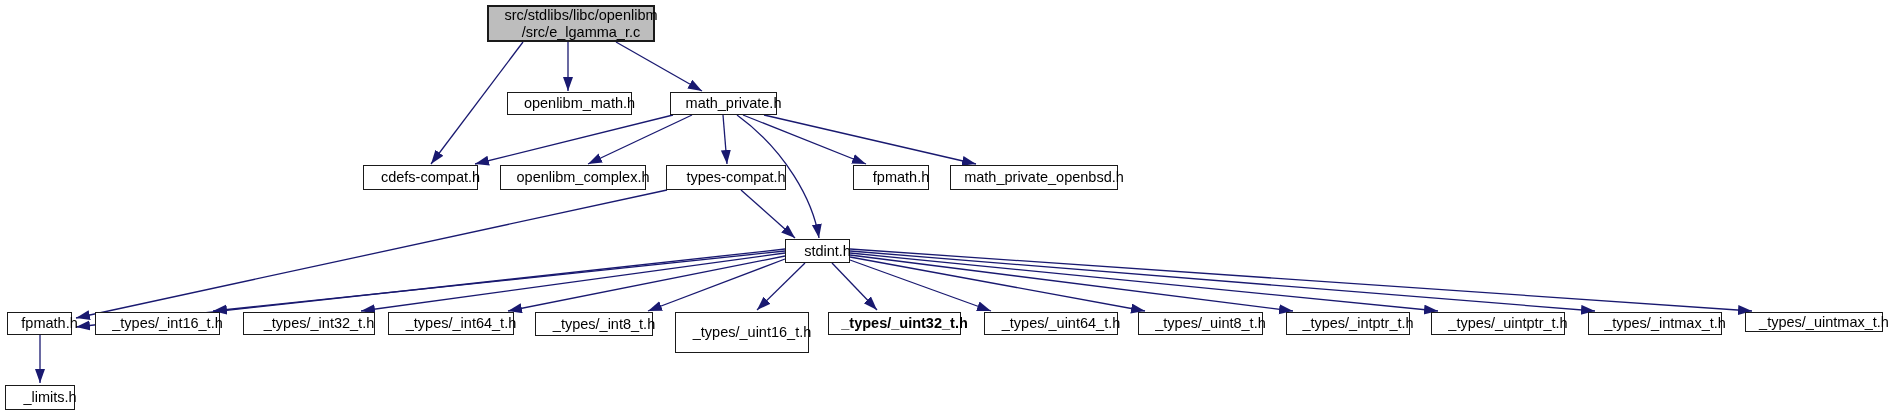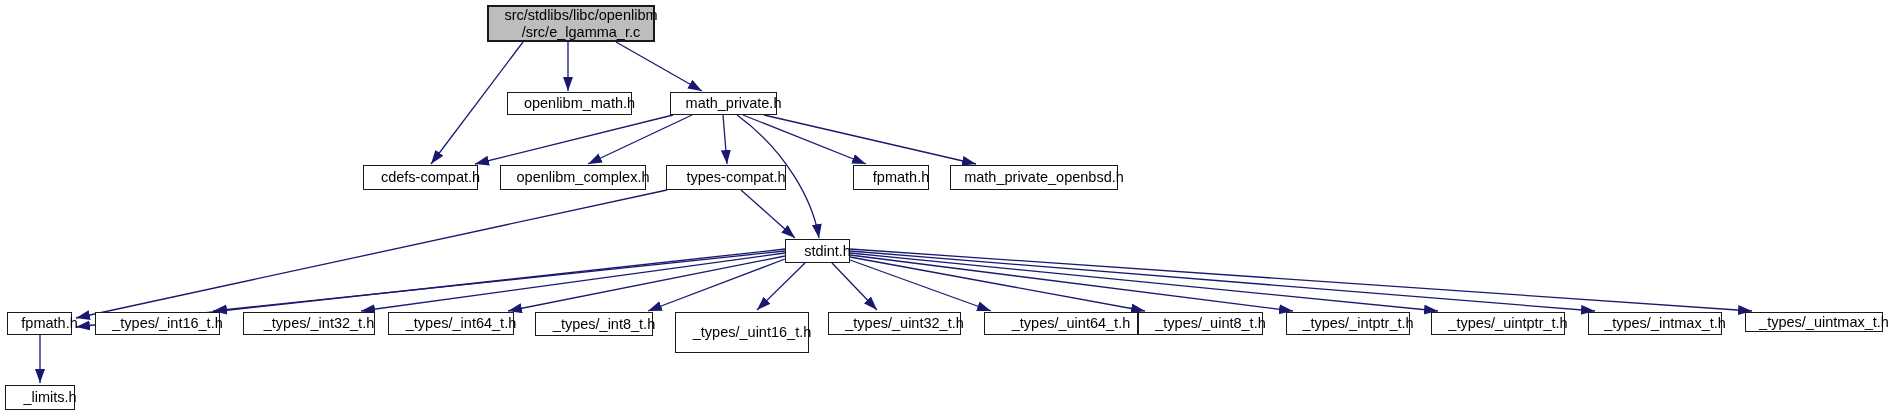--- a/index.html
+++ b/index.html
@@ -110,24 +110,24 @@
       </div>
       <div class="node" style="left: 388px; top: 312px; width: 126px; height: 23px;">
         <span>_types/_int64_t.h</span>
       </div>
       <div class="node" style="left: 535px; top: 312px; width: 118px; height: 24px;">
         <span>_types/_int8_t.h</span>
       </div>
       <div class="node" style="left: 675px; top: 312px; width: 134px; height: 41px;">
         <span>_types/_uint16_t.h</span>
       </div>
-      <div class="node" style="left: 828px; top: 312px; width: 133px; height: 23px;">
+      <div class="node" style="left: 828px; top: 312px; width: 133px; height: 23px; font-weight: bold;">
         <span>_types/_uint32_t.h</span>
       </div>
-      <div class="node" style="left: 984px; top: 312px; width: 154px; height: 23px;">
+      <div class="node" style="left: 984px; top: 312px; width: 134px; height: 23px;">
         <span>_types/_uint64_t.h</span>
       </div>
       <div class="node" style="left: 1138px; top: 312px; width: 125px; height: 23px;">
         <span>_types/_uint8_t.h</span>
       </div>
       <div class="node" style="left: 1286px; top: 312px; width: 124px; height: 23px;">
         <span>_types/_intptr_t.h</span>
       </div>
       <div class="node" style="left: 1431px; top: 312px; width: 134px; height: 23px;">
         <span>_types/_uintptr_t.h</span>

